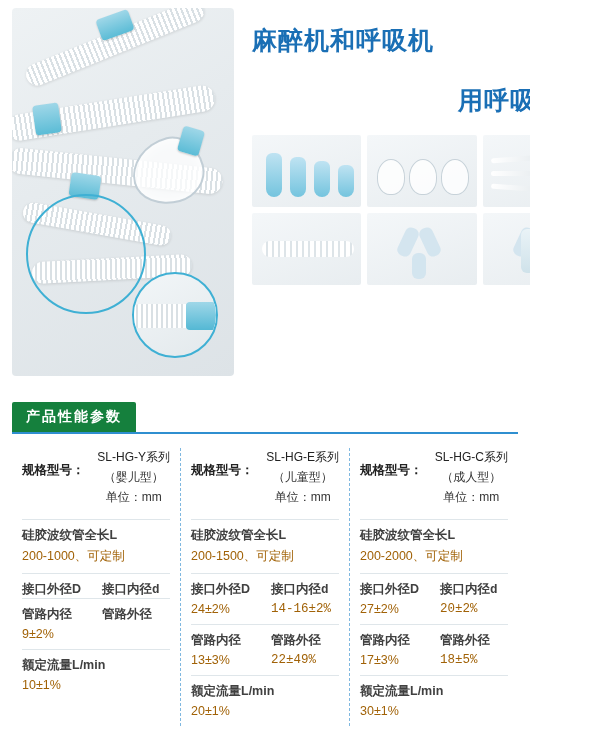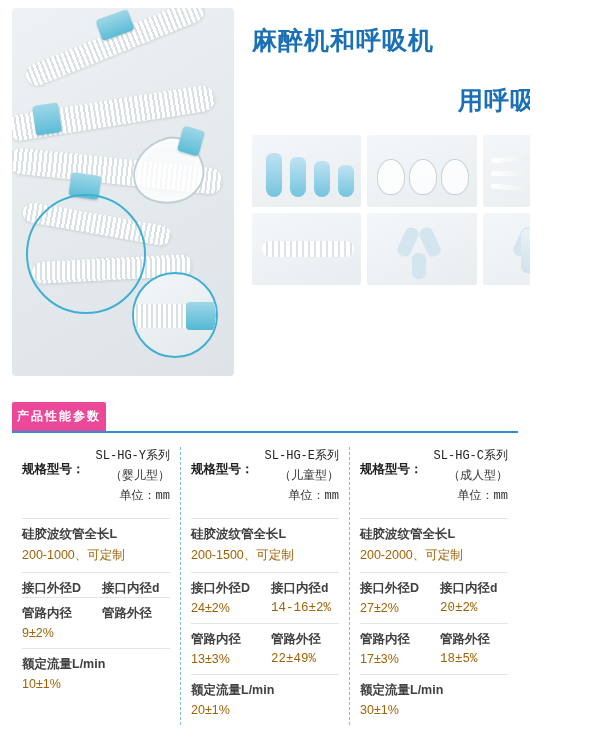--- a/index.html
+++ b/index.html
@@ -175,26 +175,26 @@
     background: linear-gradient(180deg,#eaf3f7,#cfe2ea);
     border-radius: 6px;
   }
 
   
   .param-wrap {
     margin: 26px 12px 0 12px;
   }
   .param-title {
     display: inline-block;
-    background: #ec4899;
+    background: #15803d;
     color: #fff;
-    font-size: 12px;
+    font-size: 14px;
     font-weight: bold;
     letter-spacing: 2px;
-    padding: 6px 5px;
+    padding: 6px 14px;
     border-radius: 2px 2px 0 0;
   }
   .param-table {
     border-top: 2px solid #2f8fd0;
     padding-top: 14px;
     display: flex;
   }
   .col {
     flex: 1 1 0;
     padding: 0 10px;
@@ -208,25 +208,24 @@
   }
   .model-label {
     font-size: 12.5px;
     font-weight: bold;
     color: #222;
     white-space: nowrap;
     padding-top: 14px;
   }
   .model-vals {
     margin-left: auto;
-    text-align: right;
+    text-align: center;
     font-size: 12px;
     color: #333;
     line-height: 1.65;
-    font-family: Liberation Mono, monospace;
   }
   .model-vals .mv1 { color:#222; }
   .row-head {
     font-size: 12.5px;
     font-weight: bold;
     color: #404040;
     border-top: 1px solid #dfe6ea;
     padding-top: 7px;
   }
   .row-val {

